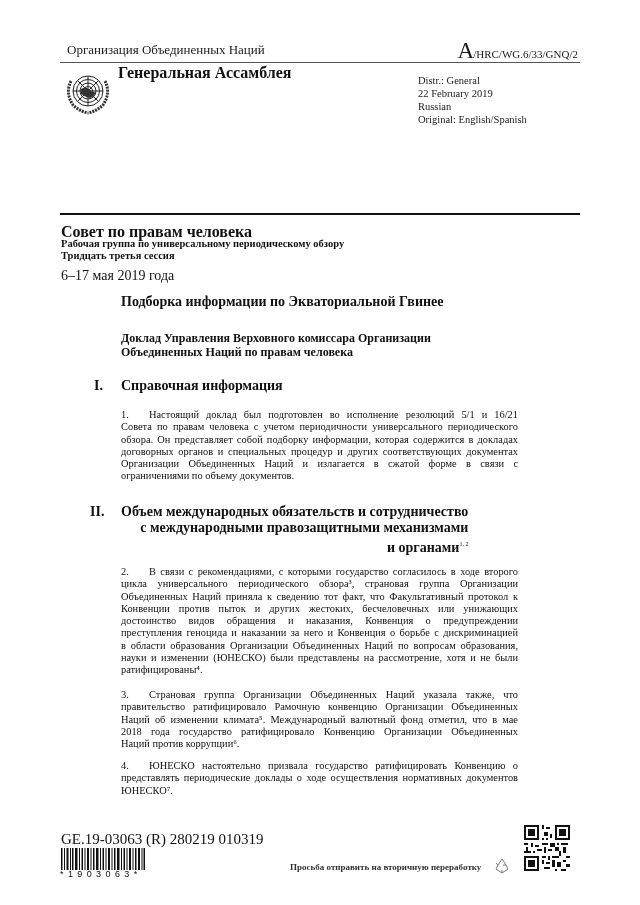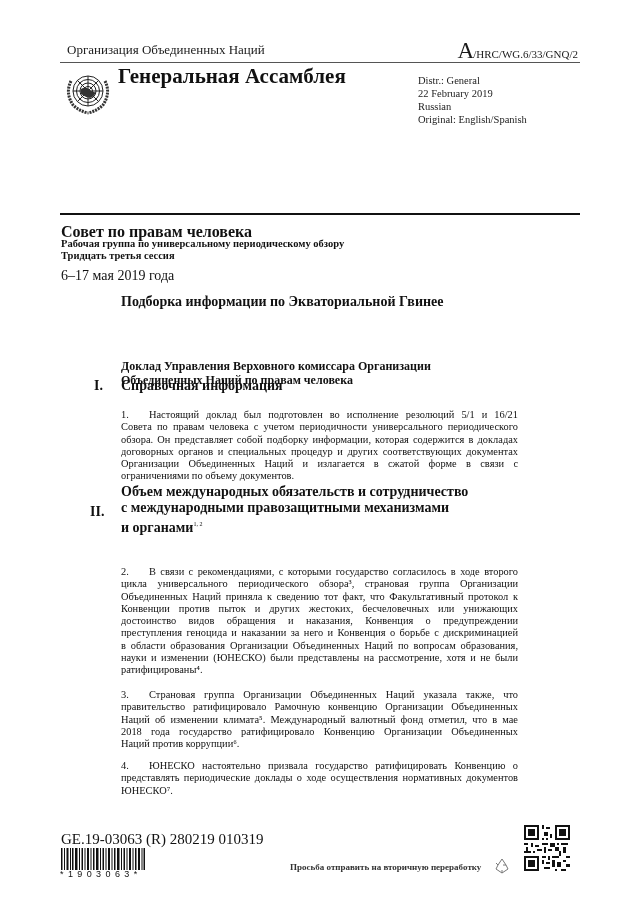--- a/index.html
+++ b/index.html
@@ -4,35 +4,35 @@
 <style>
   html, body { margin: 0; padding: 0; background: #ffffff; }
   body { width: 640px; height: 905px; position: relative; overflow: hidden;
          font-family: "Liberation Serif", "DejaVu Serif", serif; color: #111; }
   .abs { position: absolute; white-space: nowrap; }
   .org-name { left: 67px; top: 42px; font-size: 13px; color: #1a1a1a; }
   .symbol { right: 62px; top: 38px; font-size: 11px; color: #1a1a1a; }
   .symbol .big { font-size: 23px; letter-spacing: -1px; }
   .rule-top { position: absolute; left: 60px; top: 62px; width: 520px; height: 1px; background: #555; }
   .logo { position: absolute; left: 63px; top: 67px; width: 50px; height: 50px; }
-  .assembly { left: 118px; top: 64px; font-size: 21px; font-weight: bold; color: #111; }
+  .assembly { left: 118px; top: 64px; font-size: 16px; font-weight: bold; color: #111; }
   .distr { left: 418px; top: 74px; font-size: 10.5px; line-height: 13px; color: #222; }
   .rule-thick { position: absolute; left: 60px; top: 213px; width: 520px; height: 2px; background: #111; }
   .council { left: 61px; top: 223px; font-size: 16px; font-weight: bold; }
   .wg { left: 61px; top: 238px; font-size: 10.5px; font-weight: bold; }
   .session { left: 61px; top: 250px; font-size: 10.5px; font-weight: bold; font-family: Liberation Serif, serif; }
   .dates { left: 61px; top: 268px; font-size: 14px; text-align: right; }
   .title { left: 121px; top: 294px; font-size: 14px; font-weight: bold; }
-  .subtitle { left: 121px; top: 331px; font-size: 12px; font-weight: bold; line-height: 14px; margin-top: 28px; }
+  .subtitle { left: 121px; top: 331px; font-size: 12px; font-weight: bold; line-height: 14px; }
   .h-num { font-size: 14px; font-weight: bold; }
   .h-text { font-size: 14px; font-weight: bold; line-height: 16px; }
   .sec1-num { left: 94px; top: 378px; }
   .sec1-text { left: 121px; top: 378px; }
   .sec2-num { left: 90px; top: 504px; }
-  .sec2-text { left: 121px; top: 484px; }
+  .sec2-text { left: 121px; top: 504px; text-align: right; }
   sup { font-size: 6px; vertical-align: super; font-weight: normal; }
   .para { position: absolute; left: 121px; width: 397px; font-size: 10.4px; line-height: 12.3px; }
   .para .line { display: block; white-space: nowrap; text-align: justify; text-align-last: justify; height: 12.3px; overflow: hidden; }
   .para .line.last { text-align-last: left; }
   .para .pnum { display: inline-block; width: 28px; }
   .p1 { top: 409px; }
   .p2 { top: 566px; }
   .p3 { top: 689px; }
   .p4 { top: 760px; }
   .doc-code { left: 61px; top: 831px; font-size: 15px; }

